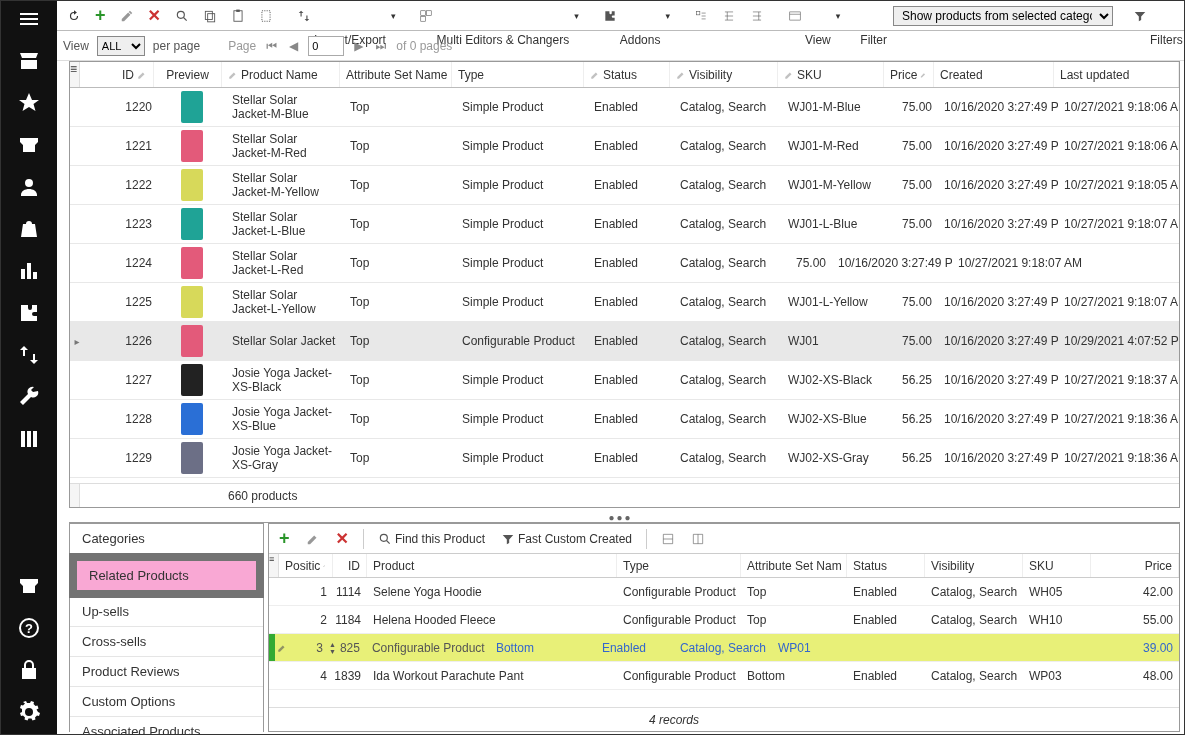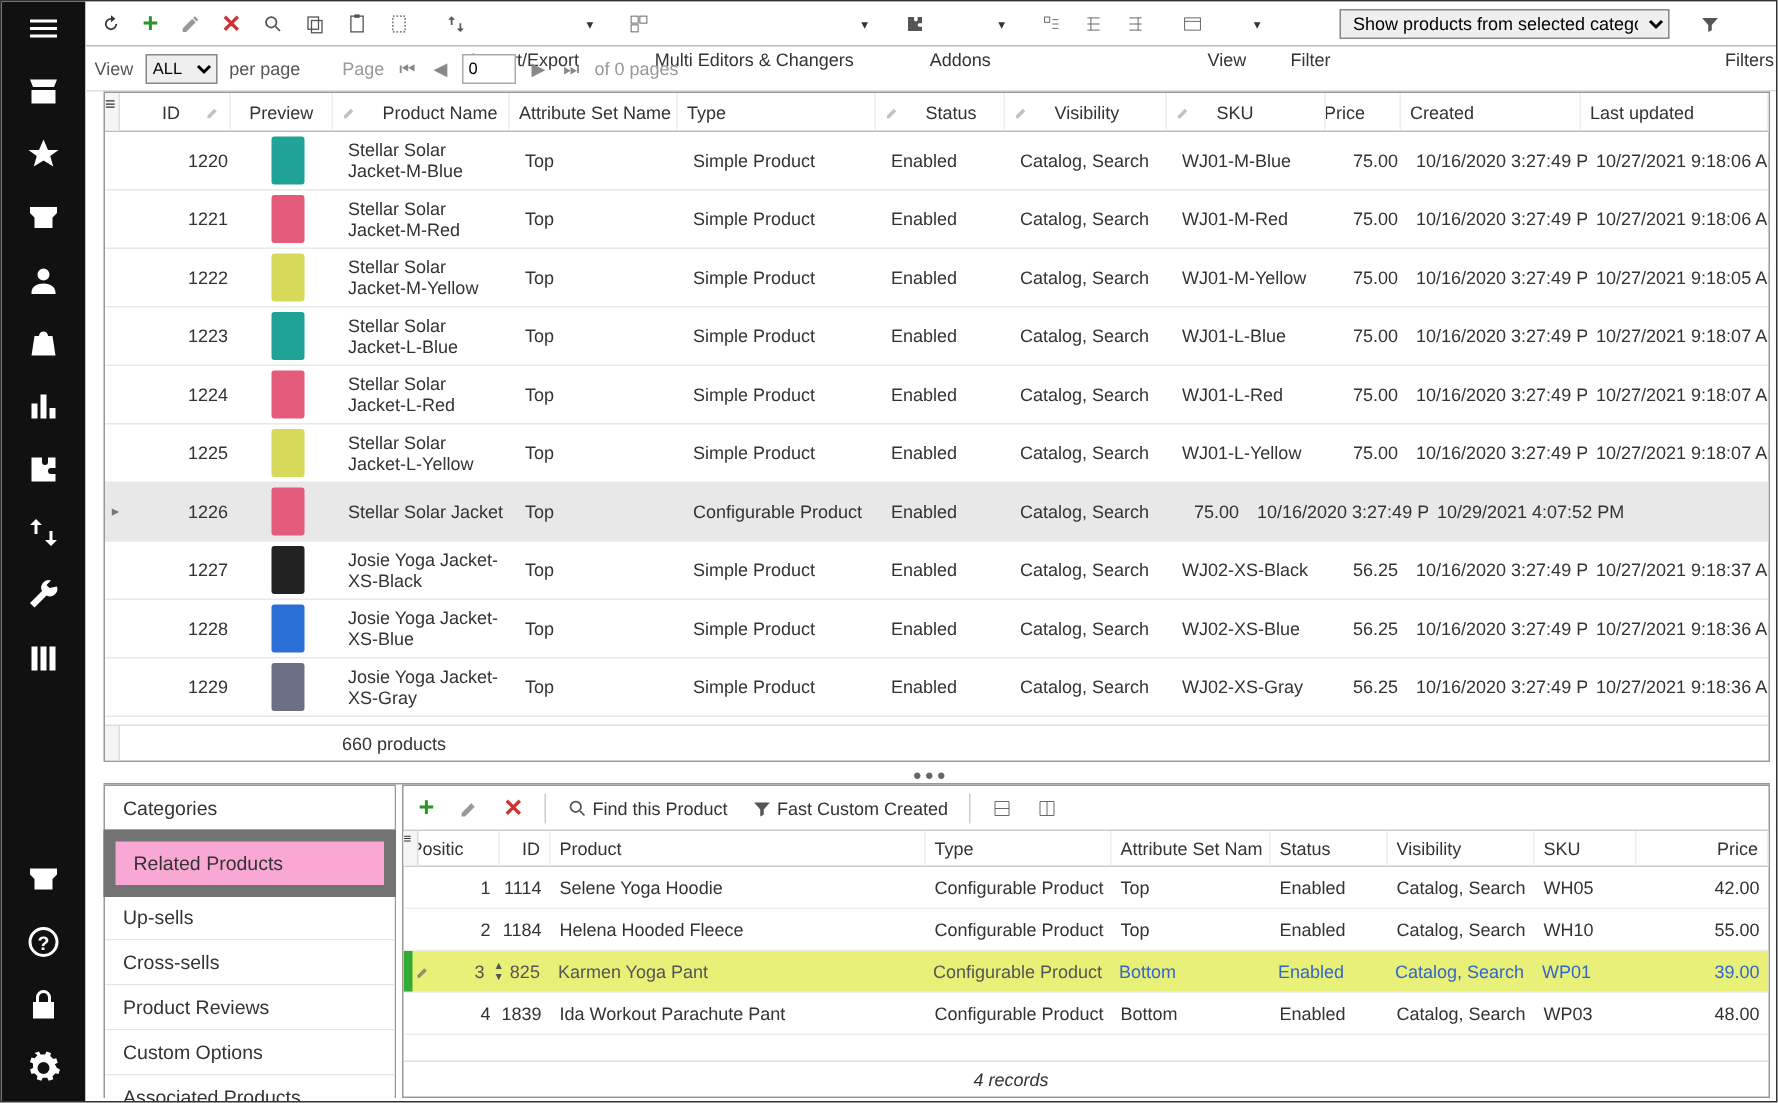--- a/index.html
+++ b/index.html
@@ -12,21 +12,21 @@
 .tb-btn { padding: 2px 4px; cursor: pointer; display: flex; align-items: center; gap: 3px; color: #333; }
 .tb-btn svg { width: 14px; height: 14px; }
 .tb-txt { white-space: nowrap; margin-top: 48px; }
 .filter-select { border: 1px solid #888; padding: 1px 4px; height: 20px; font-size: 12px; width: 220px; }
 .toolbar2 { height: 30px; border-bottom: 1px solid #ddd; display: flex; align-items: center; padding: 0 6px; gap: 8px; font-size: 12px; color: #555; }
 .pp-select { border: 1px solid #888; height: 20px; width: 48px; font-size: 11px; }
 .page-input { width: 36px; height: 20px; border: 1px solid #aaa; text-align: left; padding-left: 3px; font-size: 11px; }
 .pg-btn { color: #888; padding: 0 2px; cursor: pointer; }
 .grid-wrap { flex: 1 1 auto; overflow: hidden; position: relative; border: 1px solid #999; margin: 0 4px 4px 12px; }
 .grid-head { display: flex; background: #fff; border-bottom: 1px solid #bbb; height: 26px; align-items: center; font-size: 12px; color: #333; position: relative; }
-.gh { padding: 0 6px; border-right: 1px solid #eee; height: 100%; display: flex; align-items: center; gap: 17px; overflow: hidden; white-space: nowrap; }
+.gh { padding: 0 6px; border-right: 1px solid #eee; height: 100%; display: flex; align-items: center; gap: 3px; overflow: hidden; white-space: nowrap; }
 .gh.right { justify-content: flex-end; }
 .pencil { width: 10px; height: 10px; opacity: .6; }
 .rows { overflow-y: auto; height: calc(100% - 50px); }
 .row { display: flex; height: 39px; border-bottom: 1px solid #e8e8e8; align-items: center; font-size: 12px; }
 .row.sel { background: #e8e8e8; }
 .cell { padding: 0 6px; height: 100%; display: flex; align-items: center; overflow: hidden; white-space: nowrap; }
 .cell.right { justify-content: flex-end; }
 .cell .thumb { width: 22px; height: 32px; border-radius: 2px; display: block; margin: 0 auto; }
 .grid-foot { height: 24px; display: flex; align-items: center; border-top: 1px solid #ddd; font-size: 12px; color: #333; }
 .splitter-dots { text-align:center; height:10px; font-size:10px; color:#666; letter-spacing:2px; }
@@ -366,21 +366,20 @@
           <div class="row-arrow"></div>
           <div class="cell right" style="width:74px">1224</div>
           <div class="cell" style="width:68px;justify-content:center">
             <span class="thumb" style="background:#e35a7a"></span>
           </div>
           <div class="cell" style="width:118px;white-space:normal;line-height:14px">Stellar Solar Jacket-L-Red</div>
           <div class="cell" style="width:112px">Top</div>
           <div class="cell" style="width:132px">Simple Product</div>
           <div class="cell" style="width:86px">Enabled</div>
           <div class="cell" style="width:108px">Catalog, Search</div>
-          <div class="cell" style="width:106px;white-space:normal;line-height:14px">WJ01-L-Red</div>
           <div class="cell right" style="width:50px">75.00</div>
           <div class="cell" style="width:120px">10/16/2020 3:27:49 PM</div>
           <div class="cell" style="flex:1">10/27/2021 9:18:07 AM</div>
         </div>
         <div class="row">
           <div class="row-arrow"></div>
           <div class="cell right" style="width:74px">1225</div>
           <div class="cell" style="width:68px;justify-content:center">
             <span class="thumb" style="background:#d7d95a"></span>
           </div>
@@ -398,20 +397,21 @@
           <div class="row-arrow">▸</div>
           <div class="cell right" style="width:74px">1226</div>
           <div class="cell" style="width:68px;justify-content:center">
             <span class="thumb" style="background:#e35a7a"></span>
           </div>
           <div class="cell" style="width:118px;white-space:normal;line-height:14px">Stellar Solar Jacket</div>
           <div class="cell" style="width:112px">Top</div>
           <div class="cell" style="width:132px">Configurable Product</div>
           <div class="cell" style="width:86px">Enabled</div>
           <div class="cell" style="width:108px">Catalog, Search</div>
+          <div class="cell" style="width:106px;white-space:normal;line-height:14px">WJ01</div>
           <div class="cell right" style="width:50px">75.00</div>
           <div class="cell" style="width:120px">10/16/2020 3:27:49 PM</div>
           <div class="cell" style="flex:1">10/29/2021 4:07:52 PM</div>
         </div>
         <div class="row">
           <div class="row-arrow"></div>
           <div class="cell right" style="width:74px">1227</div>
           <div class="cell" style="width:68px;justify-content:center">
             <span class="thumb" style="background:#222"></span>
           </div>
@@ -561,21 +561,20 @@
             <div class="green-lead"></div>
             <svg class="pencil" style="width:10px;margin:0 2px" viewBox="0 0 24 24">
               <path fill="#555" d="M3 17l11-11 4 4L7 21H3z"></path>
             </svg>
             <div class="bcell right" style="width:40px">3</div>
             <span class="spin-btns">
               <span>▲</span>
               <span>▼</span>
             </span>
             <div class="bcell right" style="width:26px">1825</div>
-            <div class="bcell" style="width:250px">Karmen Yoga Pant</div>
             <div class="bcell" style="width:124px">Configurable Product</div>
             <div class="bcell blue" style="width:106px">Bottom</div>
             <div class="bcell blue" style="width:78px">Enabled</div>
             <div class="bcell blue" style="width:98px">Catalog, Search</div>
             <div class="bcell blue" style="width:68px">WP01</div>
             <div class="bcell right blue" style="flex:1">39.00</div>
           </div>
           <div class="brow">
             <div style="width:10px"></div>
             <div style="width:14px"></div>

